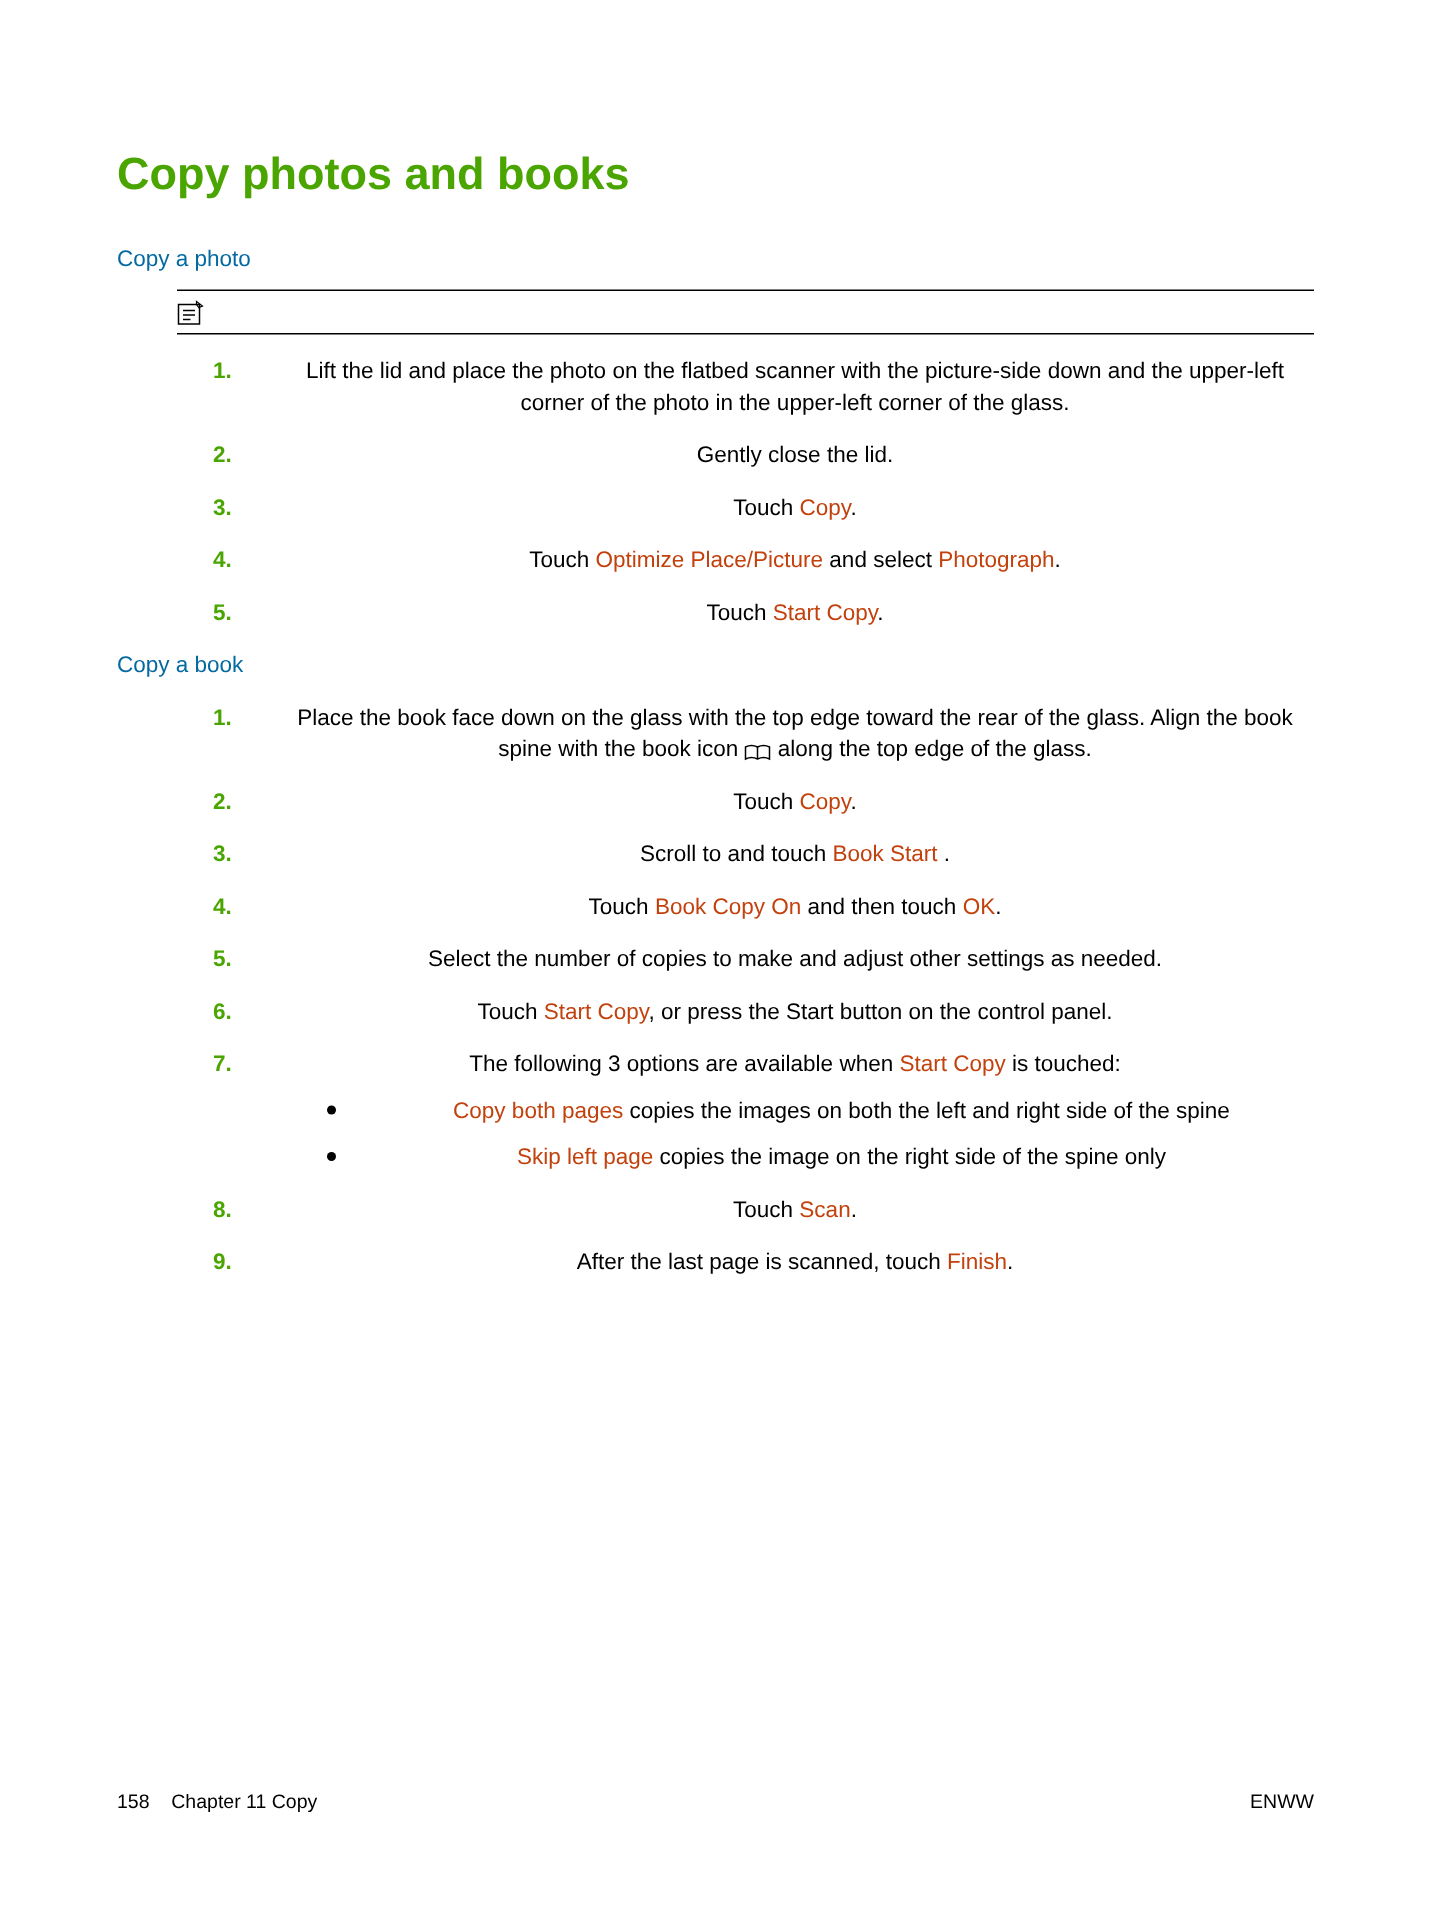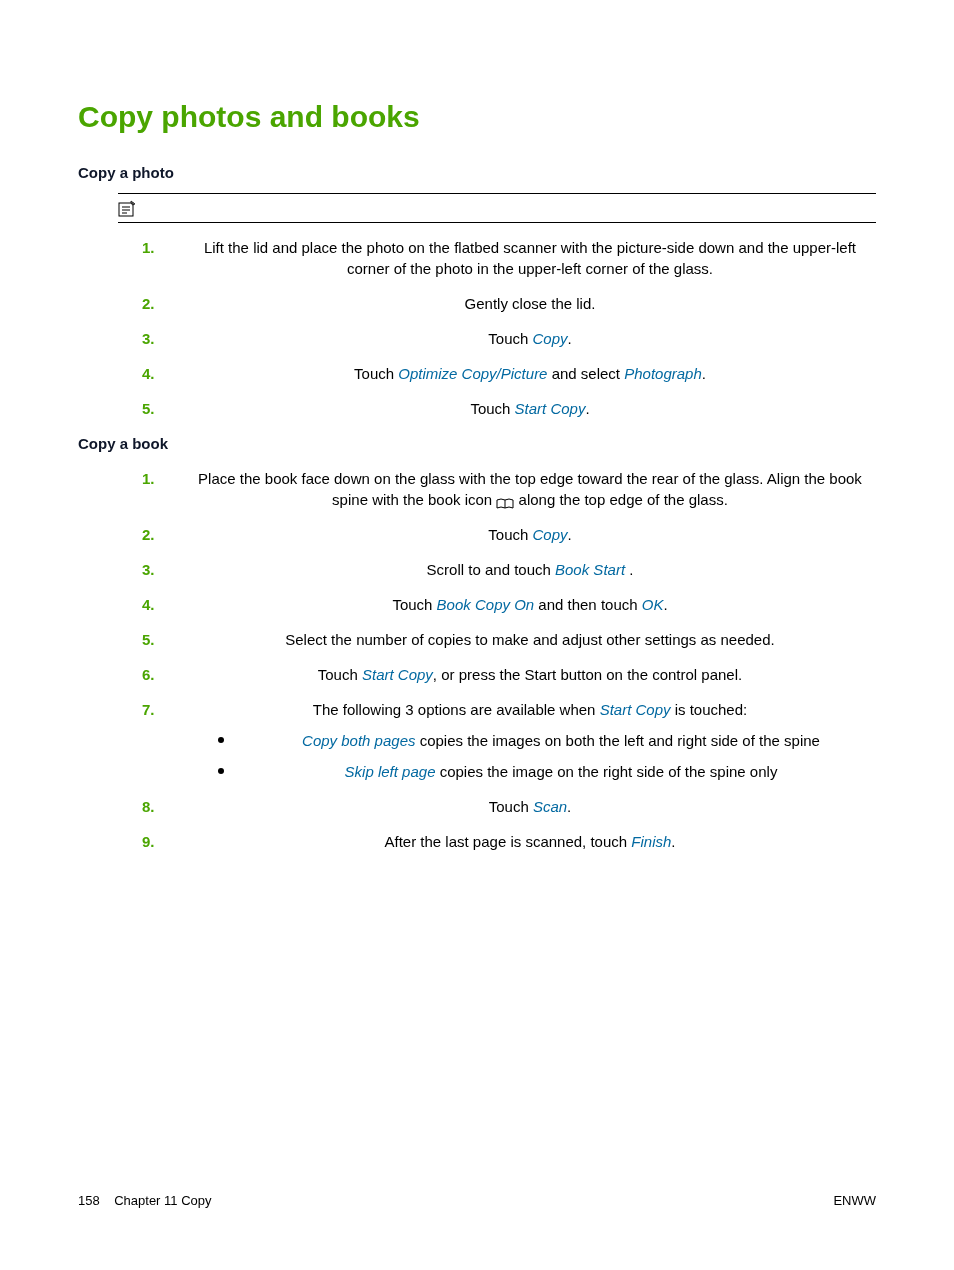--- a/index.html
+++ b/index.html
@@ -18,22 +18,22 @@
     padding: 80px 78px 60px 78px;
     position: relative;
   }
   h1 {
     color: #4aa500;
     font-weight: bold;
     font-size: 30px;
     margin: 16px 0 24px 0;
   }
   h2 {
-    color: #0f172a;
-    font-weight: bold;
+    color: #0369a1;
+    font-weight: normal;
     font-size: 15px;
     margin: 14px 0 10px 0;
   }
   .note-block {
     margin-left: 40px;
     border-top: 1px solid #000;
     border-bottom: 1px solid #000;
     padding: 4px 0;
     display: flex;
     align-items: flex-start;
@@ -66,22 +66,21 @@
   }
   ol.steps > li::before {
     content: counter(step) ".";
     position: absolute;
     left: 0;
     top: 0;
     color: #4aa500;
     font-weight: bold;
   }
   .ui {
-    color: #0369a1;
-    font-style: italic;
+    color: #c2410c;
   }
   ul.bullets {
     list-style: none;
     margin: 10px 0 0 34px;
     padding: 0;
   }
   ul.bullets > li {
     position: relative;
     padding-left: 28px;
     margin-bottom: 10px;
@@ -135,21 +134,21 @@
     </span>
   </div>
 
   <ol class="steps">
     <li><span>Lift the lid and place the photo on the flatbed scanner with the picture-side down and the upper-left corner of the photo in the upper-left corner of the glass.</span></li>
     <li><span>Gently close the lid.</span></li>
     <li>
       <span>Touch </span><span class="ui">Copy</span><span>.</span>
     </li>
     <li>
-      <span>Touch </span><span class="ui">Optimize Copy/Picture</span><span> and select </span><span class="ui">Photograph</span><span>.</span>
+      <span>Touch </span><span class="ui">Optimize Place/Picture</span><span> and select </span><span class="ui">Photograph</span><span>.</span>
     </li>
     <li>
       <span>Touch </span><span class="ui">Start Copy</span><span>.</span>
     </li>
   </ol>
 
   <h2>Copy a book</h2>
 
   <ol class="steps">
     <li>

